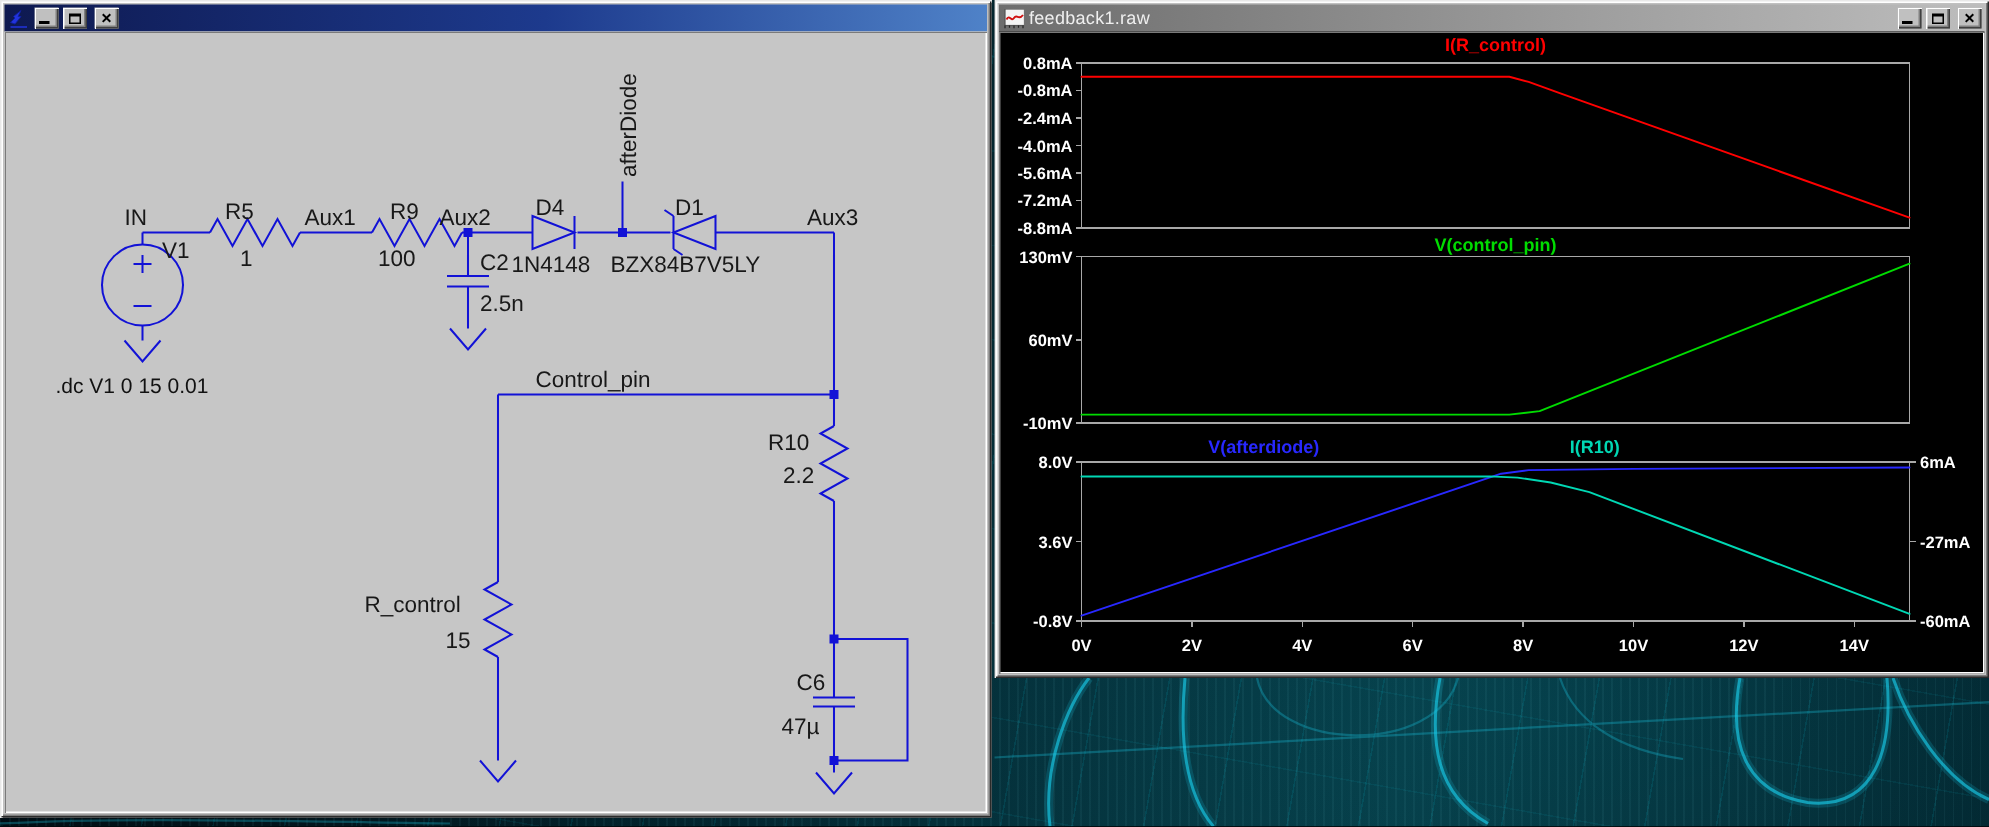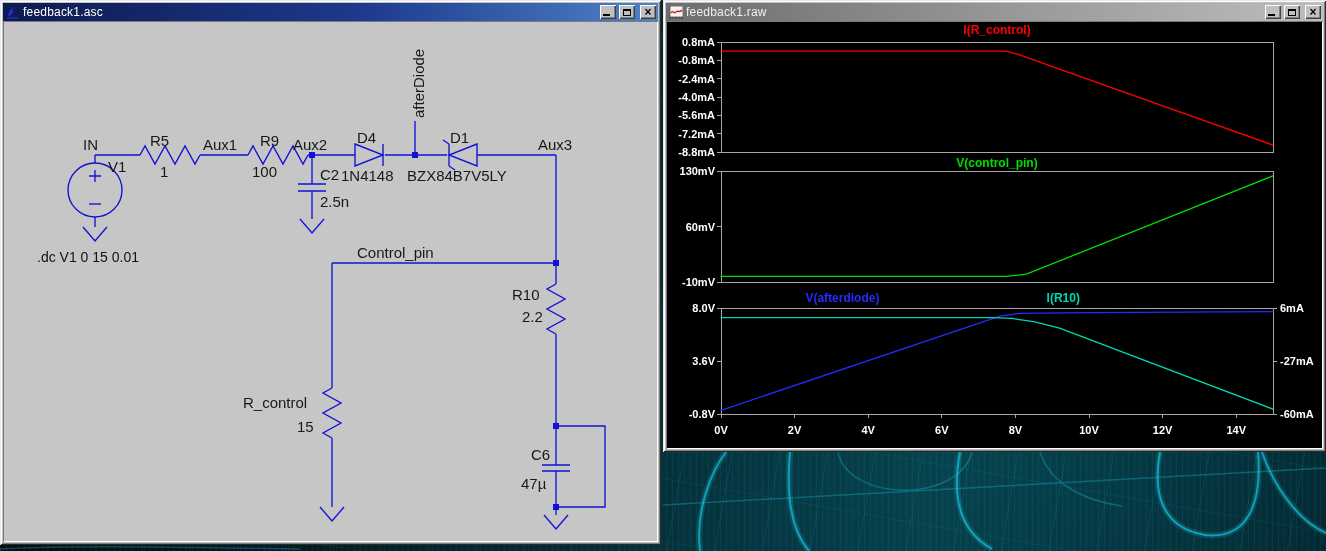--- a/index.html
+++ b/index.html
@@ -89,21 +89,20 @@
   </div>
 
   <section class="win" id="win-sch" style="left:0;top:0;width:661px;height:545px;">
     <header class="titlebar active">
       <span class="app-icon">
         <svg width="13" height="13" viewBox="0 0 13 13">
           <path d="M1,9 L4,6 L3,5 L8,1 L6,5 L8,5 L4,10 Z" fill="#2233dd" stroke="#1020a0" stroke-width="0.6"></path>
           <path d="M1,12 L12,12" stroke="#2233dd" stroke-width="1"></path>
         </svg>
       </span>
-      <span class="title-text">feedback1.asc</span>
       <span class="tb-btn">
           <i class="g-min"></i>
         </span>
       <span class="tb-btn">
           <i class="g-max"></i>
         </span>
       <span class="tb-btn close">
           <i class="g-x">×</i>
         </span>
     </header>

